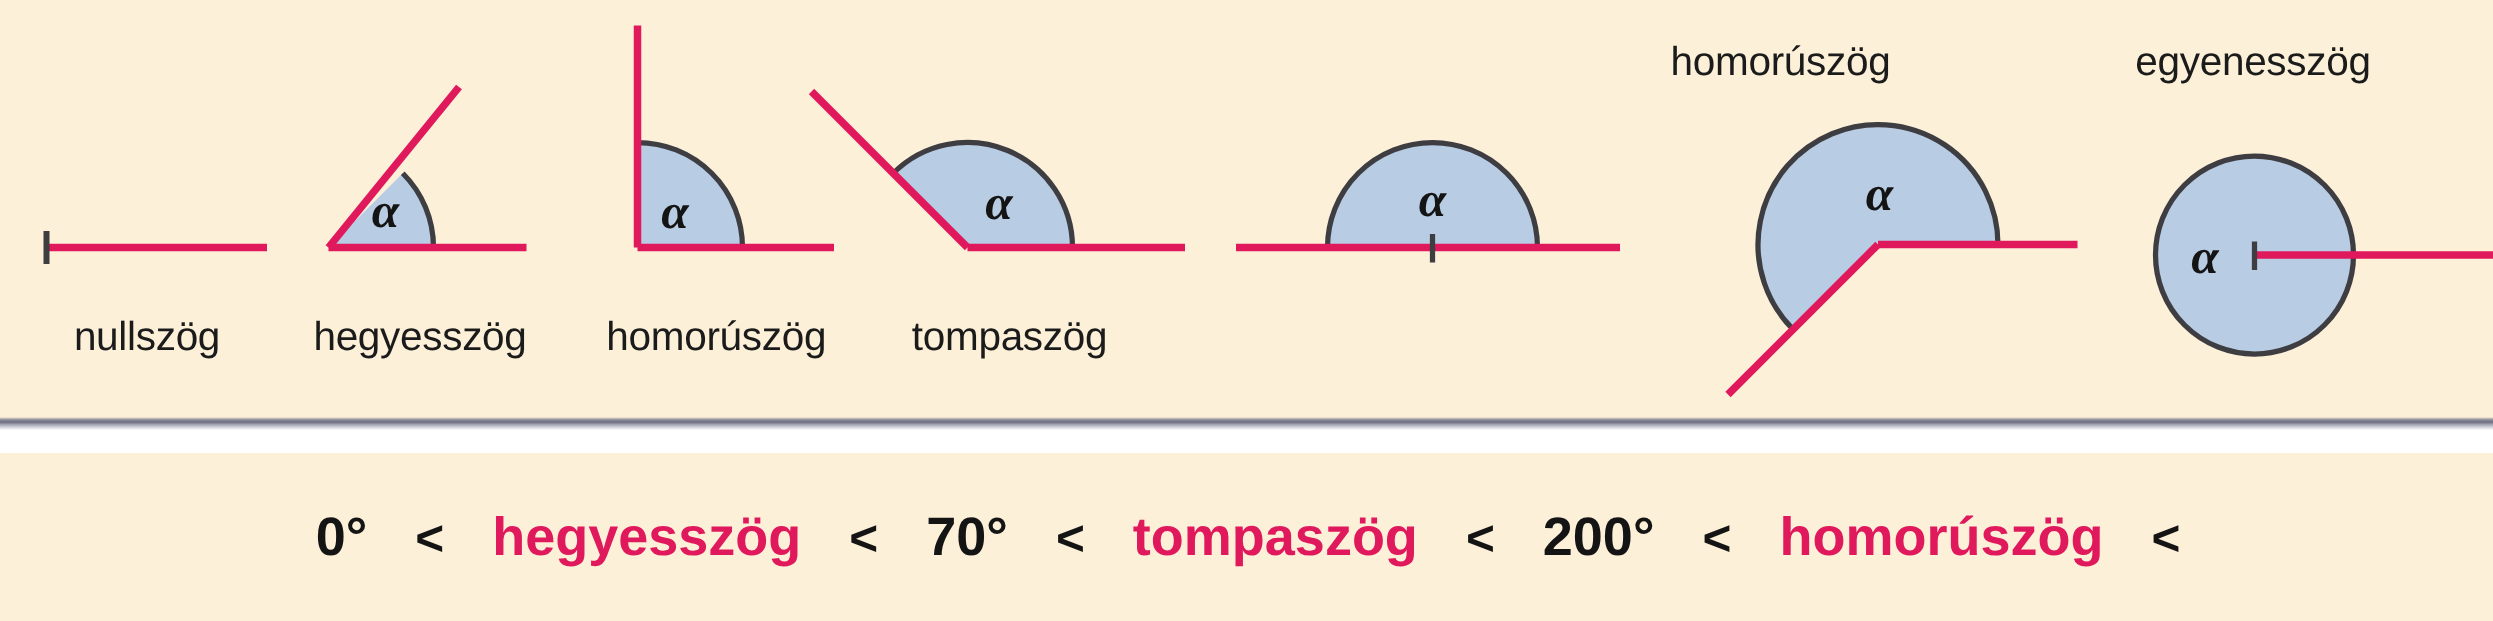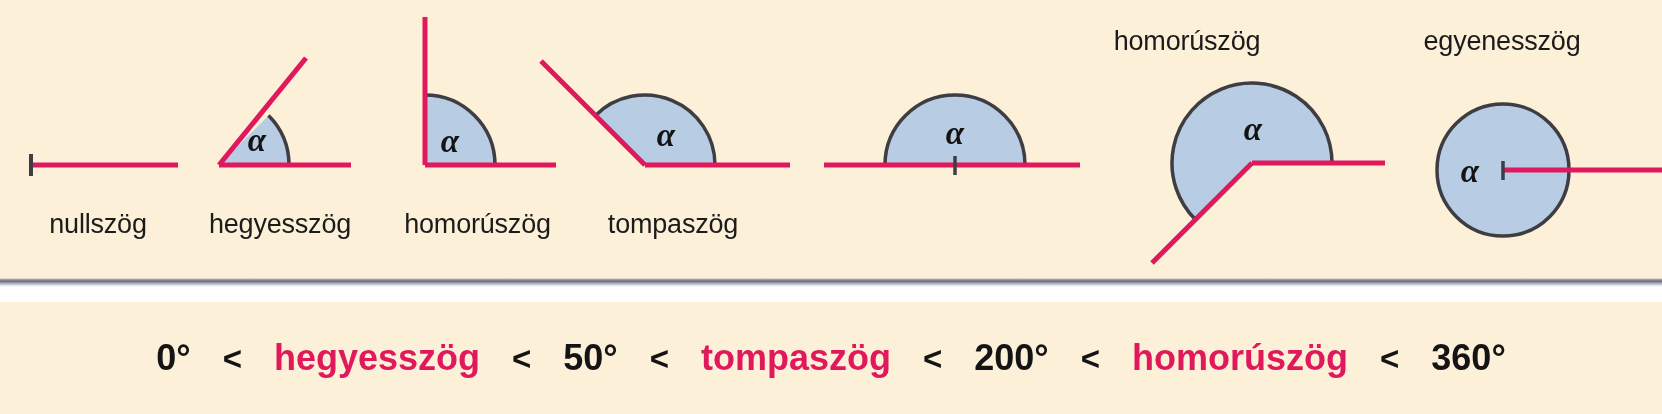--- a/index.html
+++ b/index.html
@@ -192,25 +192,24 @@
   <div class="divider"></div>
   <div class="gap-white"></div>
   <div class="panel-bottom"></div>
 
   <div class="inequality">
     <div class="ineq-row" id="ineq-row">
         <span class="ineq-tok tok-num">0°</span>
         <span class="ineq-tok tok-op">&lt;</span>
         <span class="ineq-tok tok-name">hegyesszög</span>
         <span class="ineq-tok tok-op">&lt;</span>
-        <span class="ineq-tok tok-num">50°</span>
+        <span class="ineq-tok tok-num">70°</span>
         <span class="ineq-tok tok-op">&lt;</span>
         <span class="ineq-tok tok-name">tompaszög</span>
         <span class="ineq-tok tok-op">&lt;</span>
         <span class="ineq-tok tok-num">200°</span>
         <span class="ineq-tok tok-op">&lt;</span>
         <span class="ineq-tok tok-name">homorúszög</span>
         <span class="ineq-tok tok-op">&lt;</span>
-        <span class="ineq-tok tok-num">360°</span>
       </div>
   </div>
 
 </div>
 
 </body></html>

